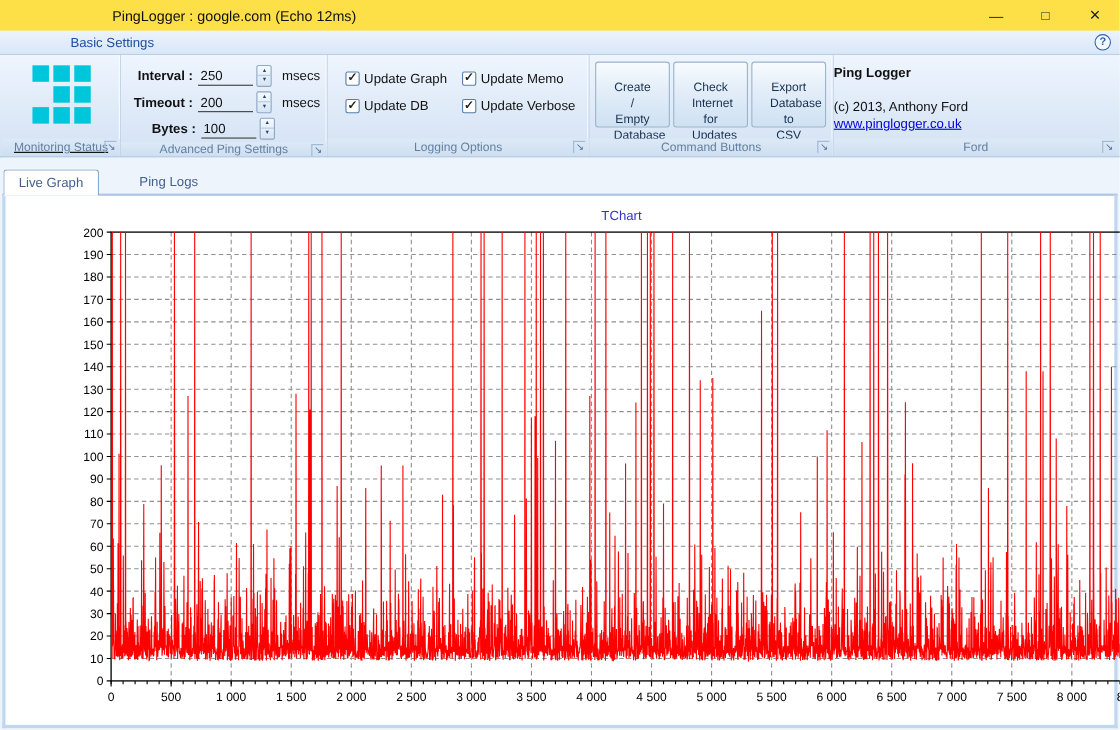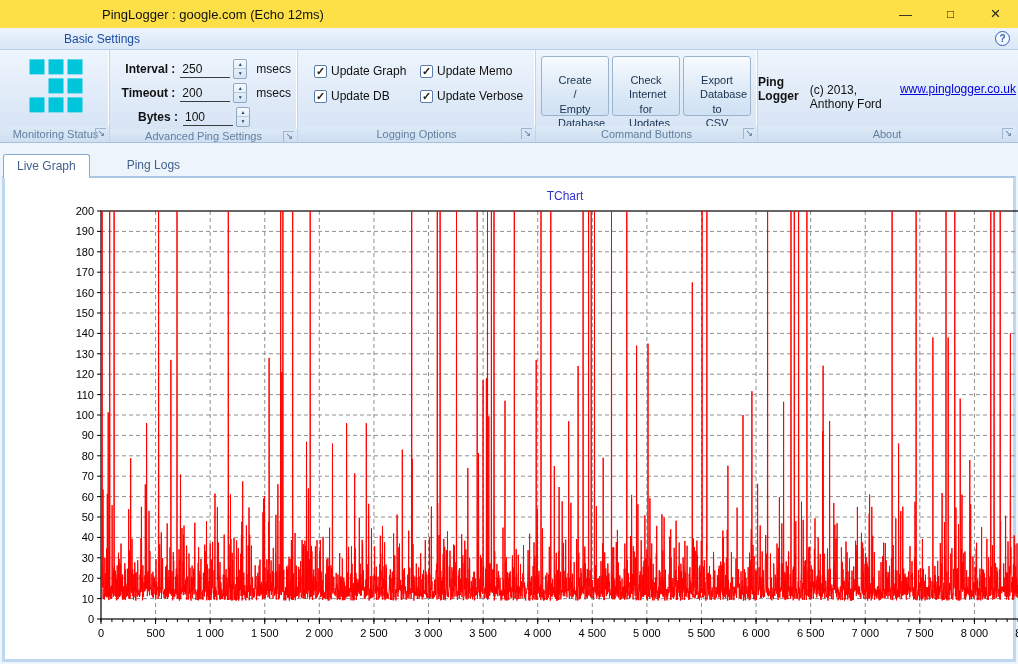--- a/index.html
+++ b/index.html
@@ -21,21 +21,21 @@
   .rtab.selected { color:#3f3e39; background:linear-gradient(#fbf7ea,#ede4c8); border:1px solid #c7b77c; border-bottom:none; border-radius:2px 2px 0 0; }
   .help-icon { position:absolute; right:8px; bottom:3px; width:15px; height:15px; border:1px solid #2e62ad; border-radius:50%; background:#f2f8ff; color:#2e62ad; font-size:10px; font-weight:bold; display:flex; align-items:center; justify-content:center; }
 
   
   .ribbon { height:93px; display:flex; background:linear-gradient(#edf4fc,#dcs); background:linear-gradient(#eef5fd,#dfeaf8 55%,#d3e2f3); border-bottom:1px solid #a9c1dd; padding:0 2px; }
   .group { display:flex; flex-direction:column; border-right:1px solid #c3d5ea; box-shadow:inset -1px 0 0 #ffffff; }
   .g-body { flex:1; position:relative; }
   .g-label { height:16px; background:linear-gradient(#dde9f6,#cddff2); font-size:11px; color:#63809f; display:flex; align-items:center; justify-content:center; position:relative; }
   .launcher { position:absolute; right:3px; top:2px; font-size:9px; line-height:9px; color:#54749c; border:1px solid #9fb6d2; border-right:none; border-bottom:none; padding:0 1px 1px 1px; cursor:default; }
 
-  .g-monitor { width:108px; }
+  .g-monitor { width:108px;text-decoration:underline; }
   .squares { position:absolute; left:50%; top:50%; transform:translate(-50%,-54%); display:grid; grid-template-columns:repeat(3,15px); grid-auto-rows:15px; gap:4px; }
   .sq { background:#00c6dc; }
   .sq.empty { background:transparent; }
 
   .g-advanced { width:188px; }
   .g-advanced .g-body { padding:7px 6px 0 2px; }
   .field-row { display:flex; align-items:center; height:24px; }
   .field-row label { width:66px; text-align:right; font-size:12px; font-weight:bold; color:#111; margin-right:5px; }
   .spin-input { width:50px; font-size:12px; color:#111; background:transparent; border:none; border-bottom:1px solid #3c3c3c; padding:1px 2px; outline:none; }
   .spinner { display:inline-flex; flex-direction:column; margin-left:3px; border:1px solid #8ea8c4; border-radius:2px; background:linear-gradient(#f4f9fe,#d6e4f3); }
@@ -49,21 +49,21 @@
   .cb-col.c1 { width:106px; }
   .cb-row { display:flex; align-items:center; cursor:default; }
   .cb { width:13px; height:13px; border:1px solid #5a7ca6; border-radius:2px; background:#fff; margin-right:4px; font-size:11px; line-height:11px; font-weight:bold; color:#222; text-align:center; }
   .cb-row span.lbl { font-size:12px; color:#111; }
 
   .g-command { width:222px; }
   .g-command .g-body { display:flex; gap:3px; padding:6px 4px 0 5px; }
   .cmd { width:68px; height:60px; font-size:11px; line-height:1.3; color:#16304f; text-align:center; background:linear-gradient(#f7fbfe,#e2edf8 45%,#cfe1f3); border:1px solid #9cb3cc; border-radius:3px; cursor:default; padding:16px; }
 
   .g-about { flex:1; border-right:none; box-shadow:none; }
-  .g-about .g-body { display:flex; flex-direction:row; align-items:center; justify-content:space-between; padding:9px 0 7px 0; }
+  .g-about .g-body { display:flex; flex-direction:column; justify-content:space-between; padding:9px 0 7px 0; }
   .about-title { font-size:12px; font-weight:bold; color:#111; }
   .about-copy { font-size:12px; color:#111;margin-top:16px; }
   .about-link { font-size:12px; color:#0000dd; text-decoration:underline; cursor:pointer; }
 
   
   .page-tabs { height:24px; margin-top:9px; display:flex; align-items:flex-end; padding-left:3px; position:relative; z-index:2;gap:24px; }
   .ptab { font-size:12px; color:#44618e; padding:4px 13px; cursor:default; }
   .ptab.selected { background:#fff; border:1px solid #88aacd; border-bottom:1px solid #fff; border-radius:3px 3px 0 0; margin-bottom:-2px; }
   .content-panel { position:absolute; left:2px; right:2px; top:176px; bottom:2px; background:#fff; border:3px solid #c0d7f0; border-top:2px solid #a9c6e4; z-index:1;padding-left:44px; }
   #chart { display:block; margin-top:6px; }
@@ -191,21 +191,21 @@
         </div>
     </div>
 
     <div class="group g-about">
       <div class="g-body">
         <span class="about-title">Ping Logger</span>
         <span class="about-copy">(c) 2013, Anthony Ford</span>
         <a class="about-link">www.pinglogger.co.uk</a>
       </div>
       <div class="g-label">
-          <span>About</span>
+          <span>Ford</span>
           <span class="launcher">↘</span>
         </div>
     </div>
 
   </div>
 
   <div class="page-tabs">
     <div class="ptab selected">Live Graph</div>
     <div class="ptab">Ping Logs</div>
   </div>

